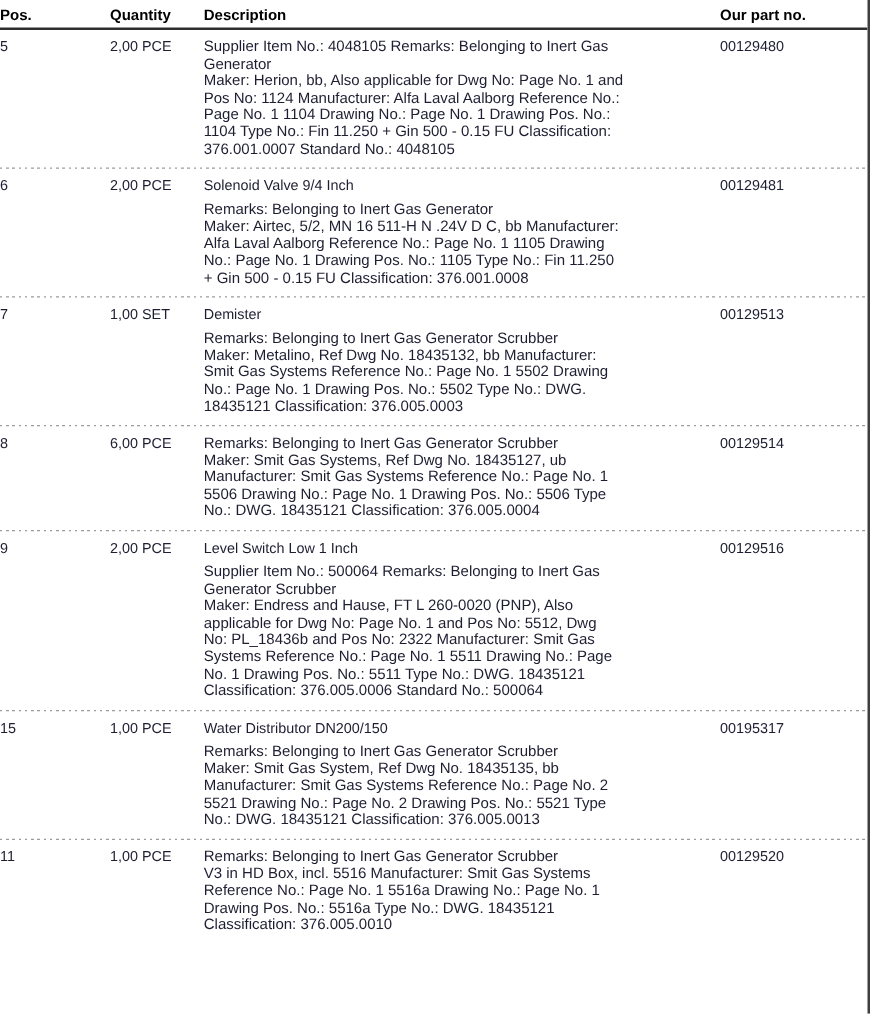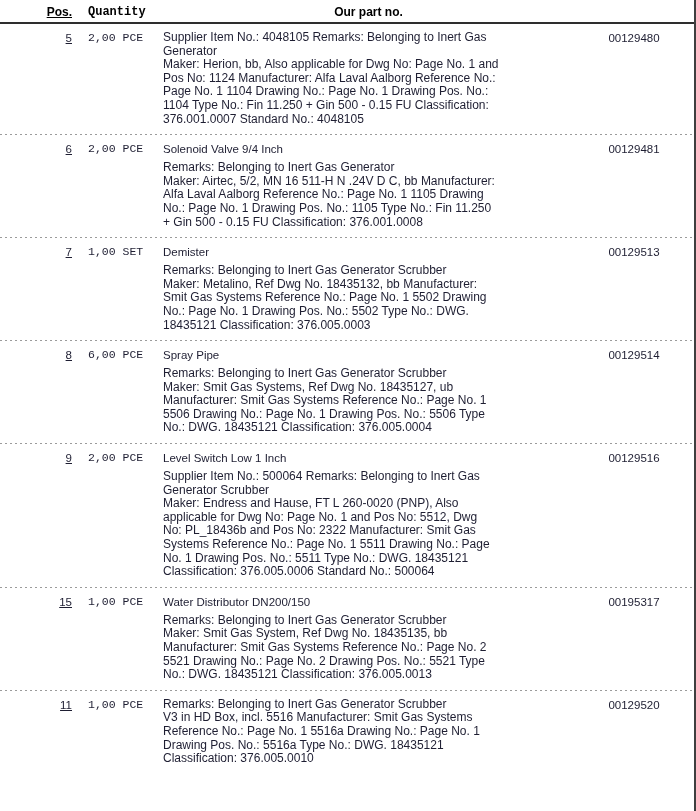--- a/index.html
+++ b/index.html
@@ -26,23 +26,23 @@
     font-weight: bold;
     font-size: 12px;
     line-height: 14px;
     color: #000000;
   }
   .header-rule {
     height: 2px;
     background: #2e2e2e;
     margin-top: 3px;
   }
-  .pos { text-align: right; text-decoration: underline; }
-  .qty { padding-left: 16px; white-space: nowrap; font-family: Liberation Mono, monospace; }
-  .part { text-align: center; padding-right: 2px; white-space: nowrap; }
+  .pos { text-align: left; }
+  .qty { padding-left: 16px; white-space: nowrap; }
+  .part { text-align: left; padding-right: 2px; white-space: nowrap; }
   .item { font-size: 11.5px; line-height: 14px; }
   .row-grid { padding-top: 7px; padding-bottom: 8px; }
   .title { margin-bottom: 5px; }
   .details {
     white-space: pre-line;
     font-size: 12px;
     line-height: 13.6px;
     max-width: 380px;
   }
   .sep {
@@ -51,20 +51,21 @@
   }
 </style>
 </head>
 <body>
 
 <div class="page">
 
   <div class="grid header-row">
     <div class="pos">Pos.</div>
     <div class="qty">Quantity</div>
+    <div class="desc">Description</div>
     <div class="part">Our part no.</div>
   </div>
 
   <div class="header-rule"></div>
 
   <div id="rows">
   <div class="item">
     <div class="grid row-grid">
       <div class="pos">5</div>
       <div class="qty">2,00 PCE</div>
@@ -114,21 +115,20 @@
       <div class="part">00129513</div>
     </div>
     <div class="sep"></div>
   </div>
 
   <div class="item">
     <div class="grid row-grid">
       <div class="pos">8</div>
       <div class="qty">6,00 PCE</div>
       <div class="desc">
-        <div class="title">Spray Pipe</div>
         <div class="details">Remarks: Belonging to Inert Gas Generator Scrubber
 Maker: Smit Gas Systems, Ref Dwg No. 18435127, ub
 Manufacturer: Smit Gas Systems Reference No.: Page No. 1
 5506 Drawing No.: Page No. 1 Drawing Pos. No.: 5506 Type
 No.: DWG. 18435121 Classification: 376.005.0004</div>
       </div>
       <div class="part">00129514</div>
     </div>
     <div class="sep"></div>
   </div>

